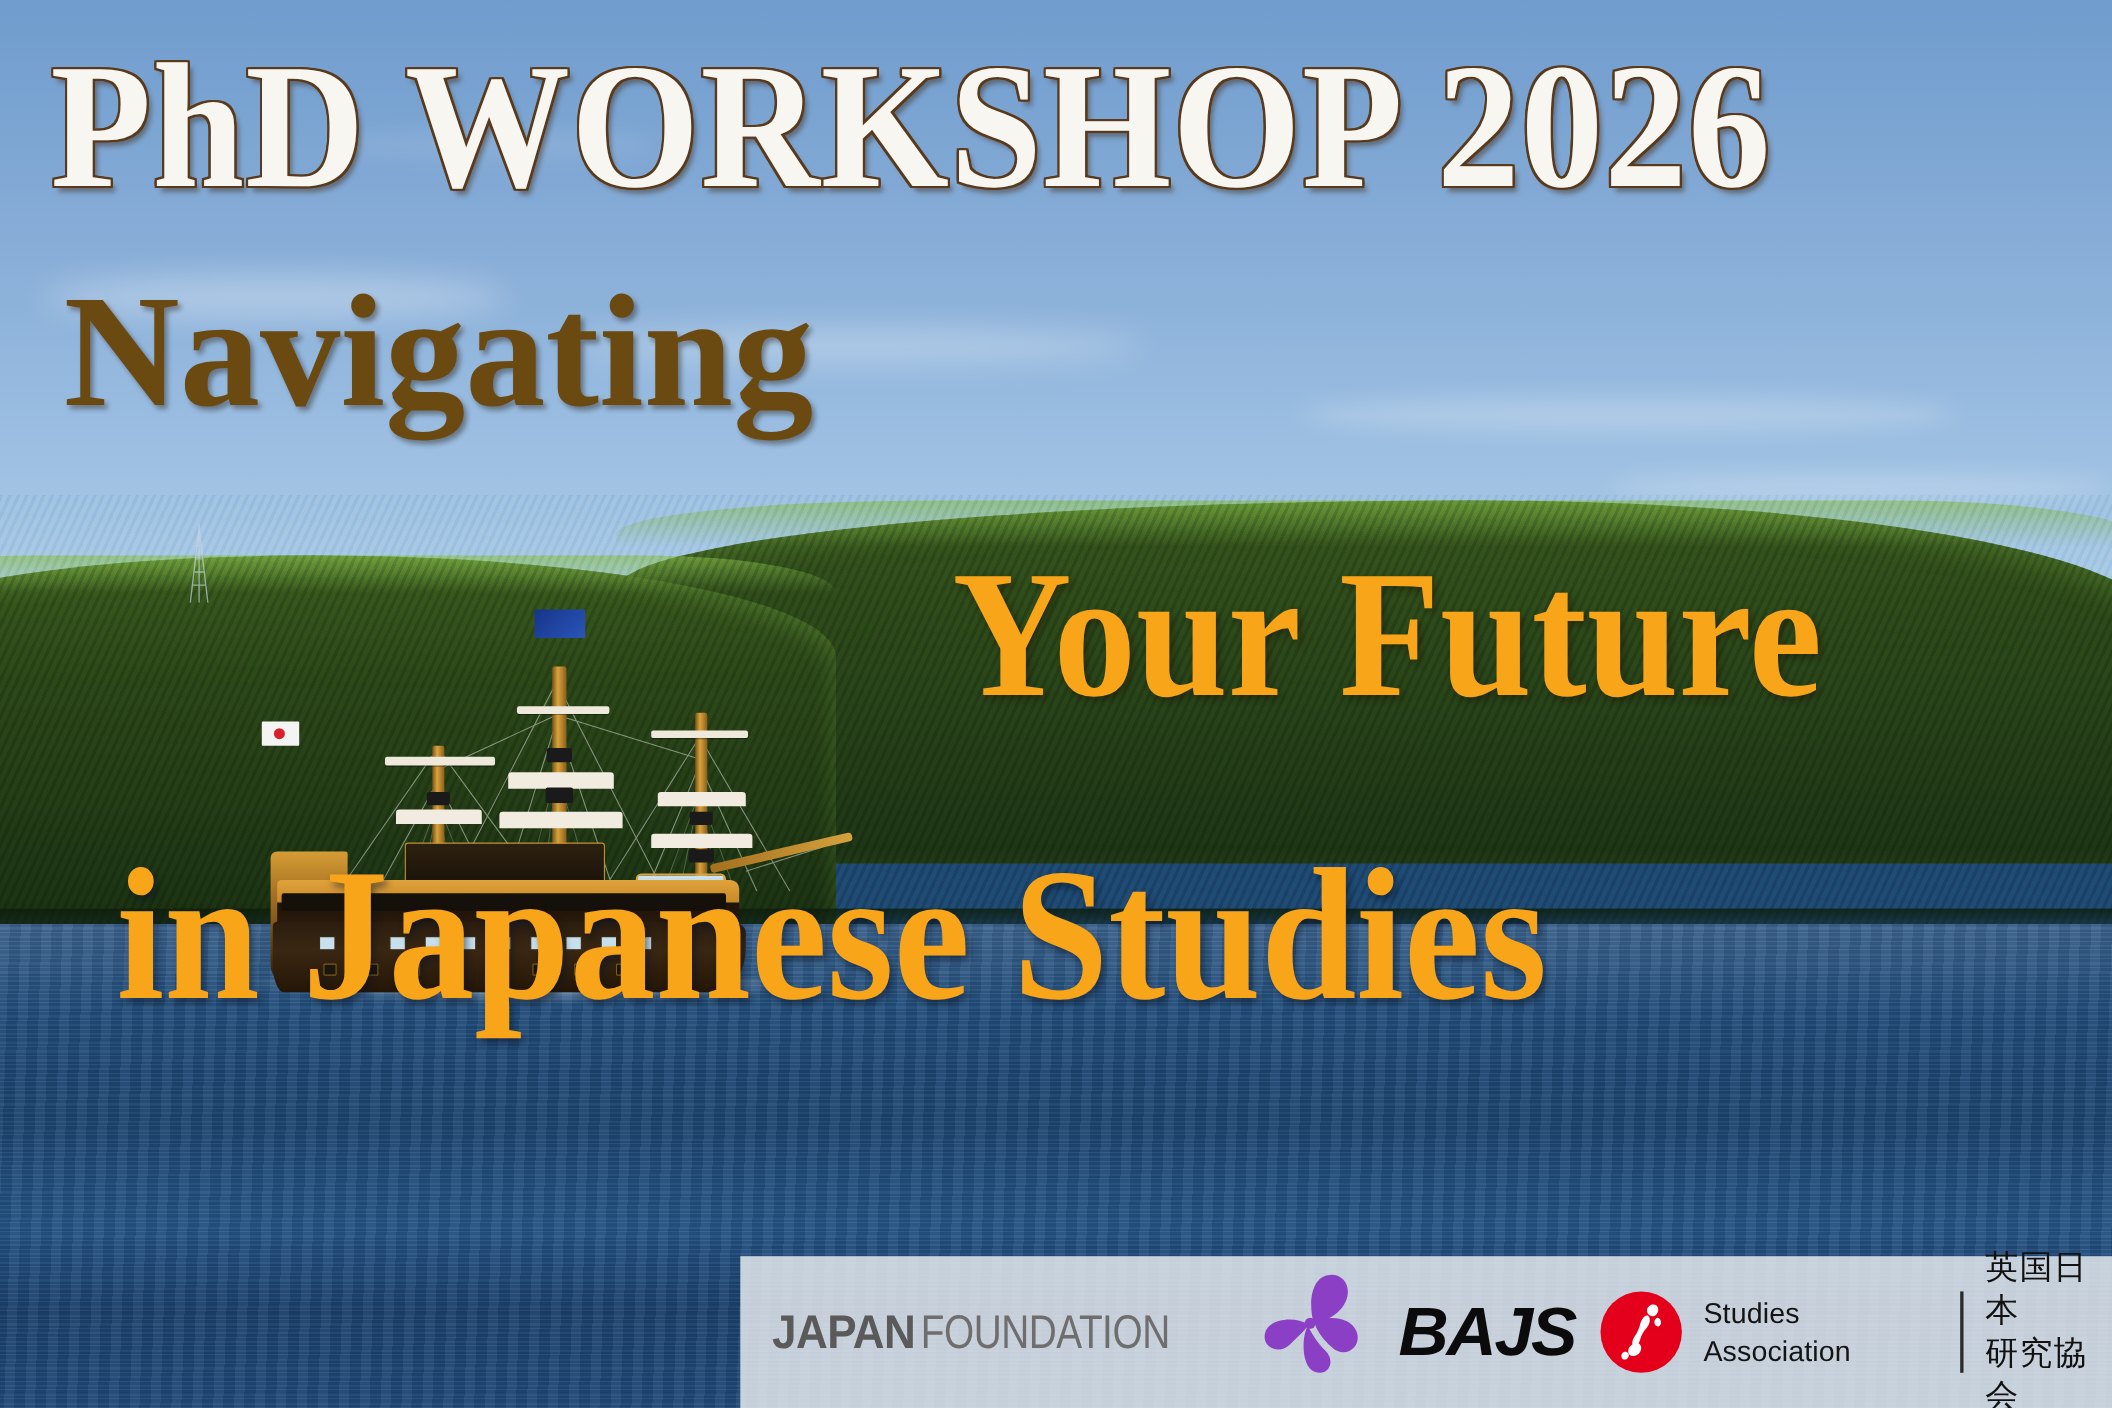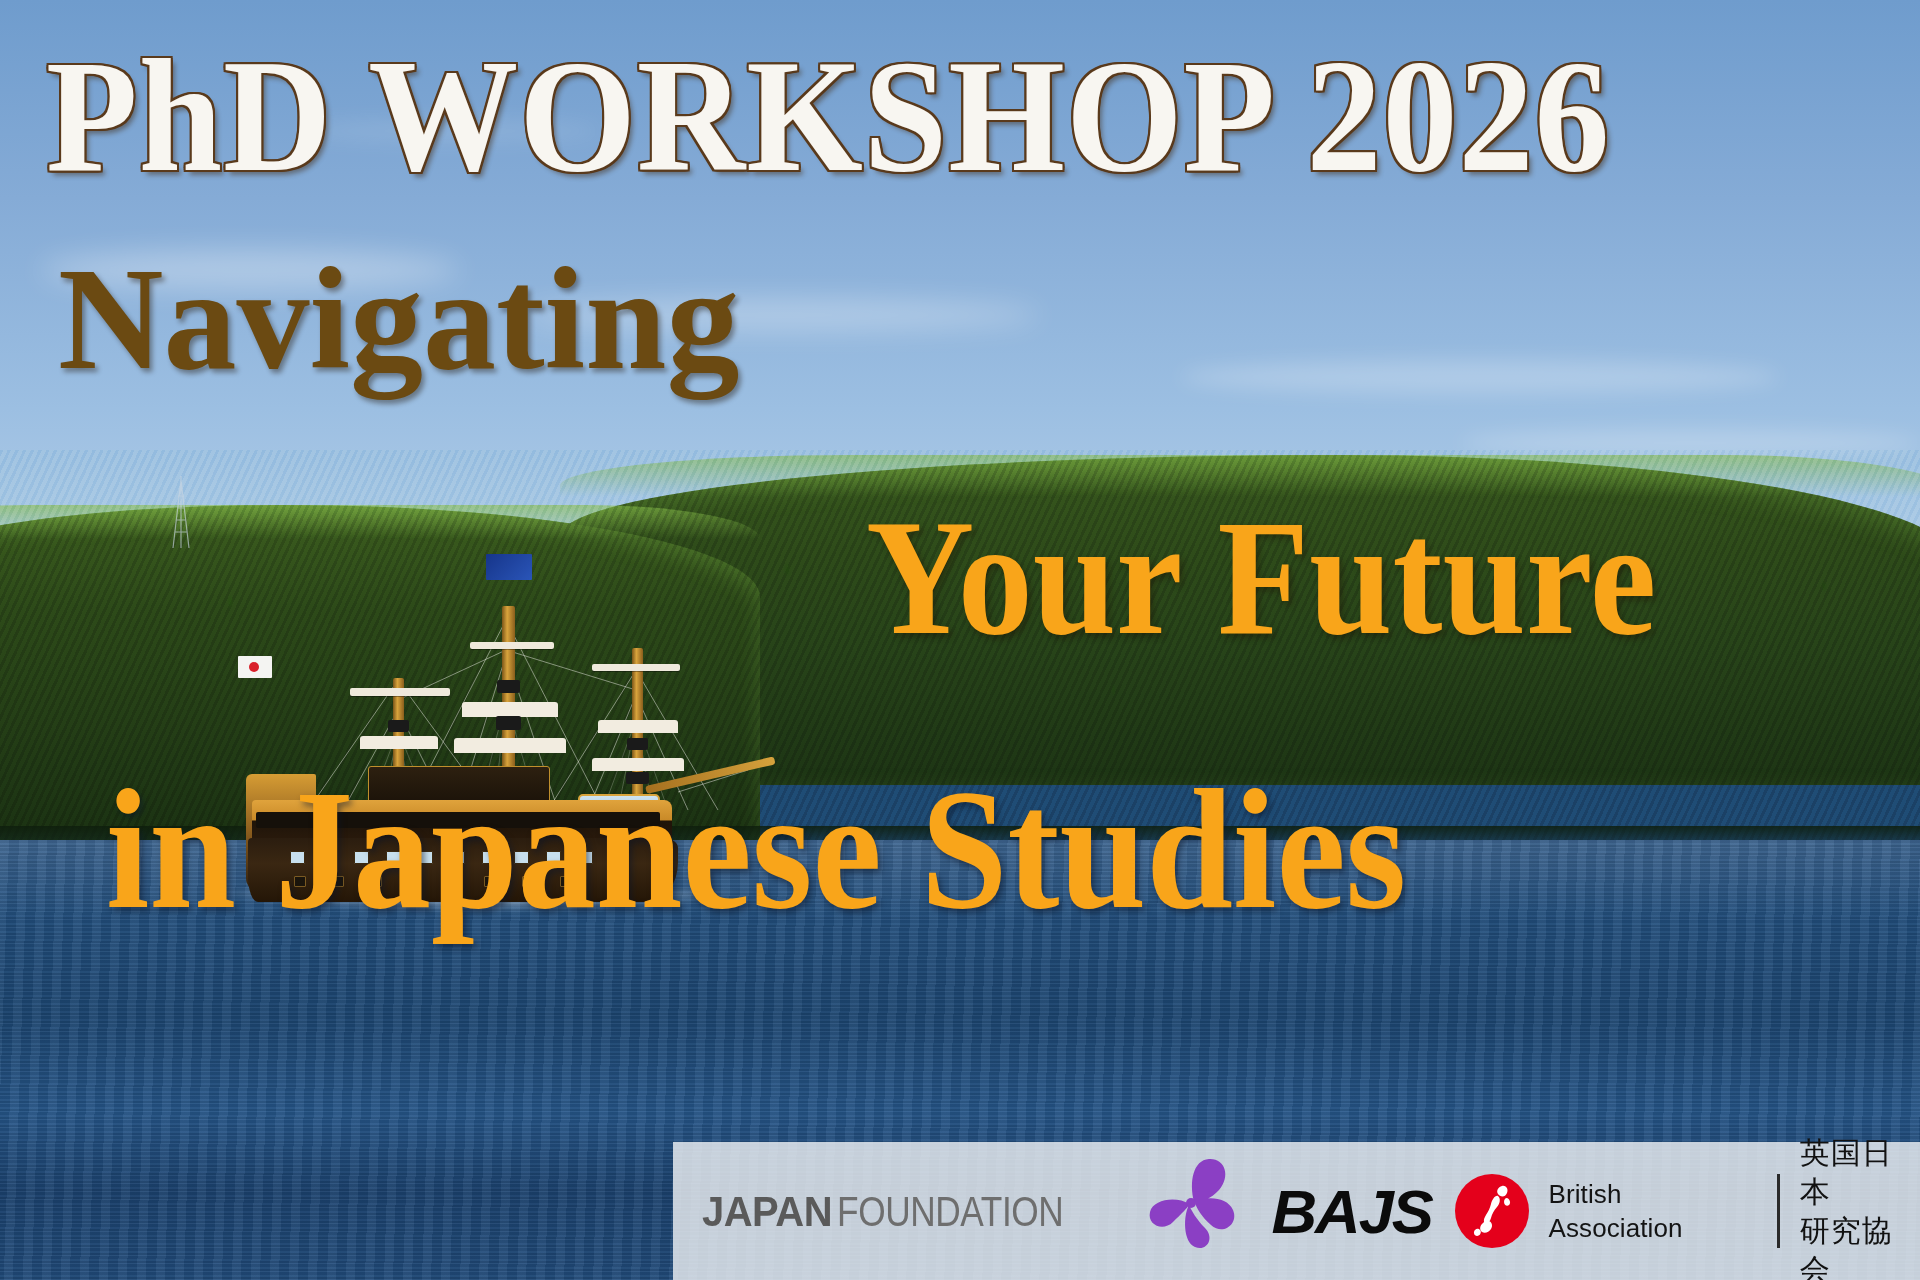--- a/index.html
+++ b/index.html
@@ -299,21 +299,21 @@
           <path d="M43 22 C46 24 45 30 42 33 C39 36 37 40 36 44 C35 48 32 50 30 49
                    C28 48 29 44 31 41 C33 38 35 34 36 30 C37 26 40 21 43 22 Z"></path>
           <path d="M34 47 C37 48 38 52 36 55 C34 58 30 60 27 58 C24 56 25 51 28 49 C30 47 32 46 34 47 Z"></path>
           <path d="M25 56 C27 58 25 62 22 62 C19 62 18 58 20 56 C22 54 24 55 25 56 Z"></path>
           <path d="M52 24 C55 25 56 29 54 31 C52 33 49 31 49 28 C49 26 50 24 52 24 Z"></path>
         </g>
       </svg>
     </div>
 
     <div id="bajs-txt">
-      <div>British Association</div>
+      <div>Studies Association</div>
     </div>
 
     <div id="bajs-rule"></div>
 
     <div id="bajs-jp">
       <div>英国日本</div>
       <div>研究協会</div>
     </div>
   </div>
 

